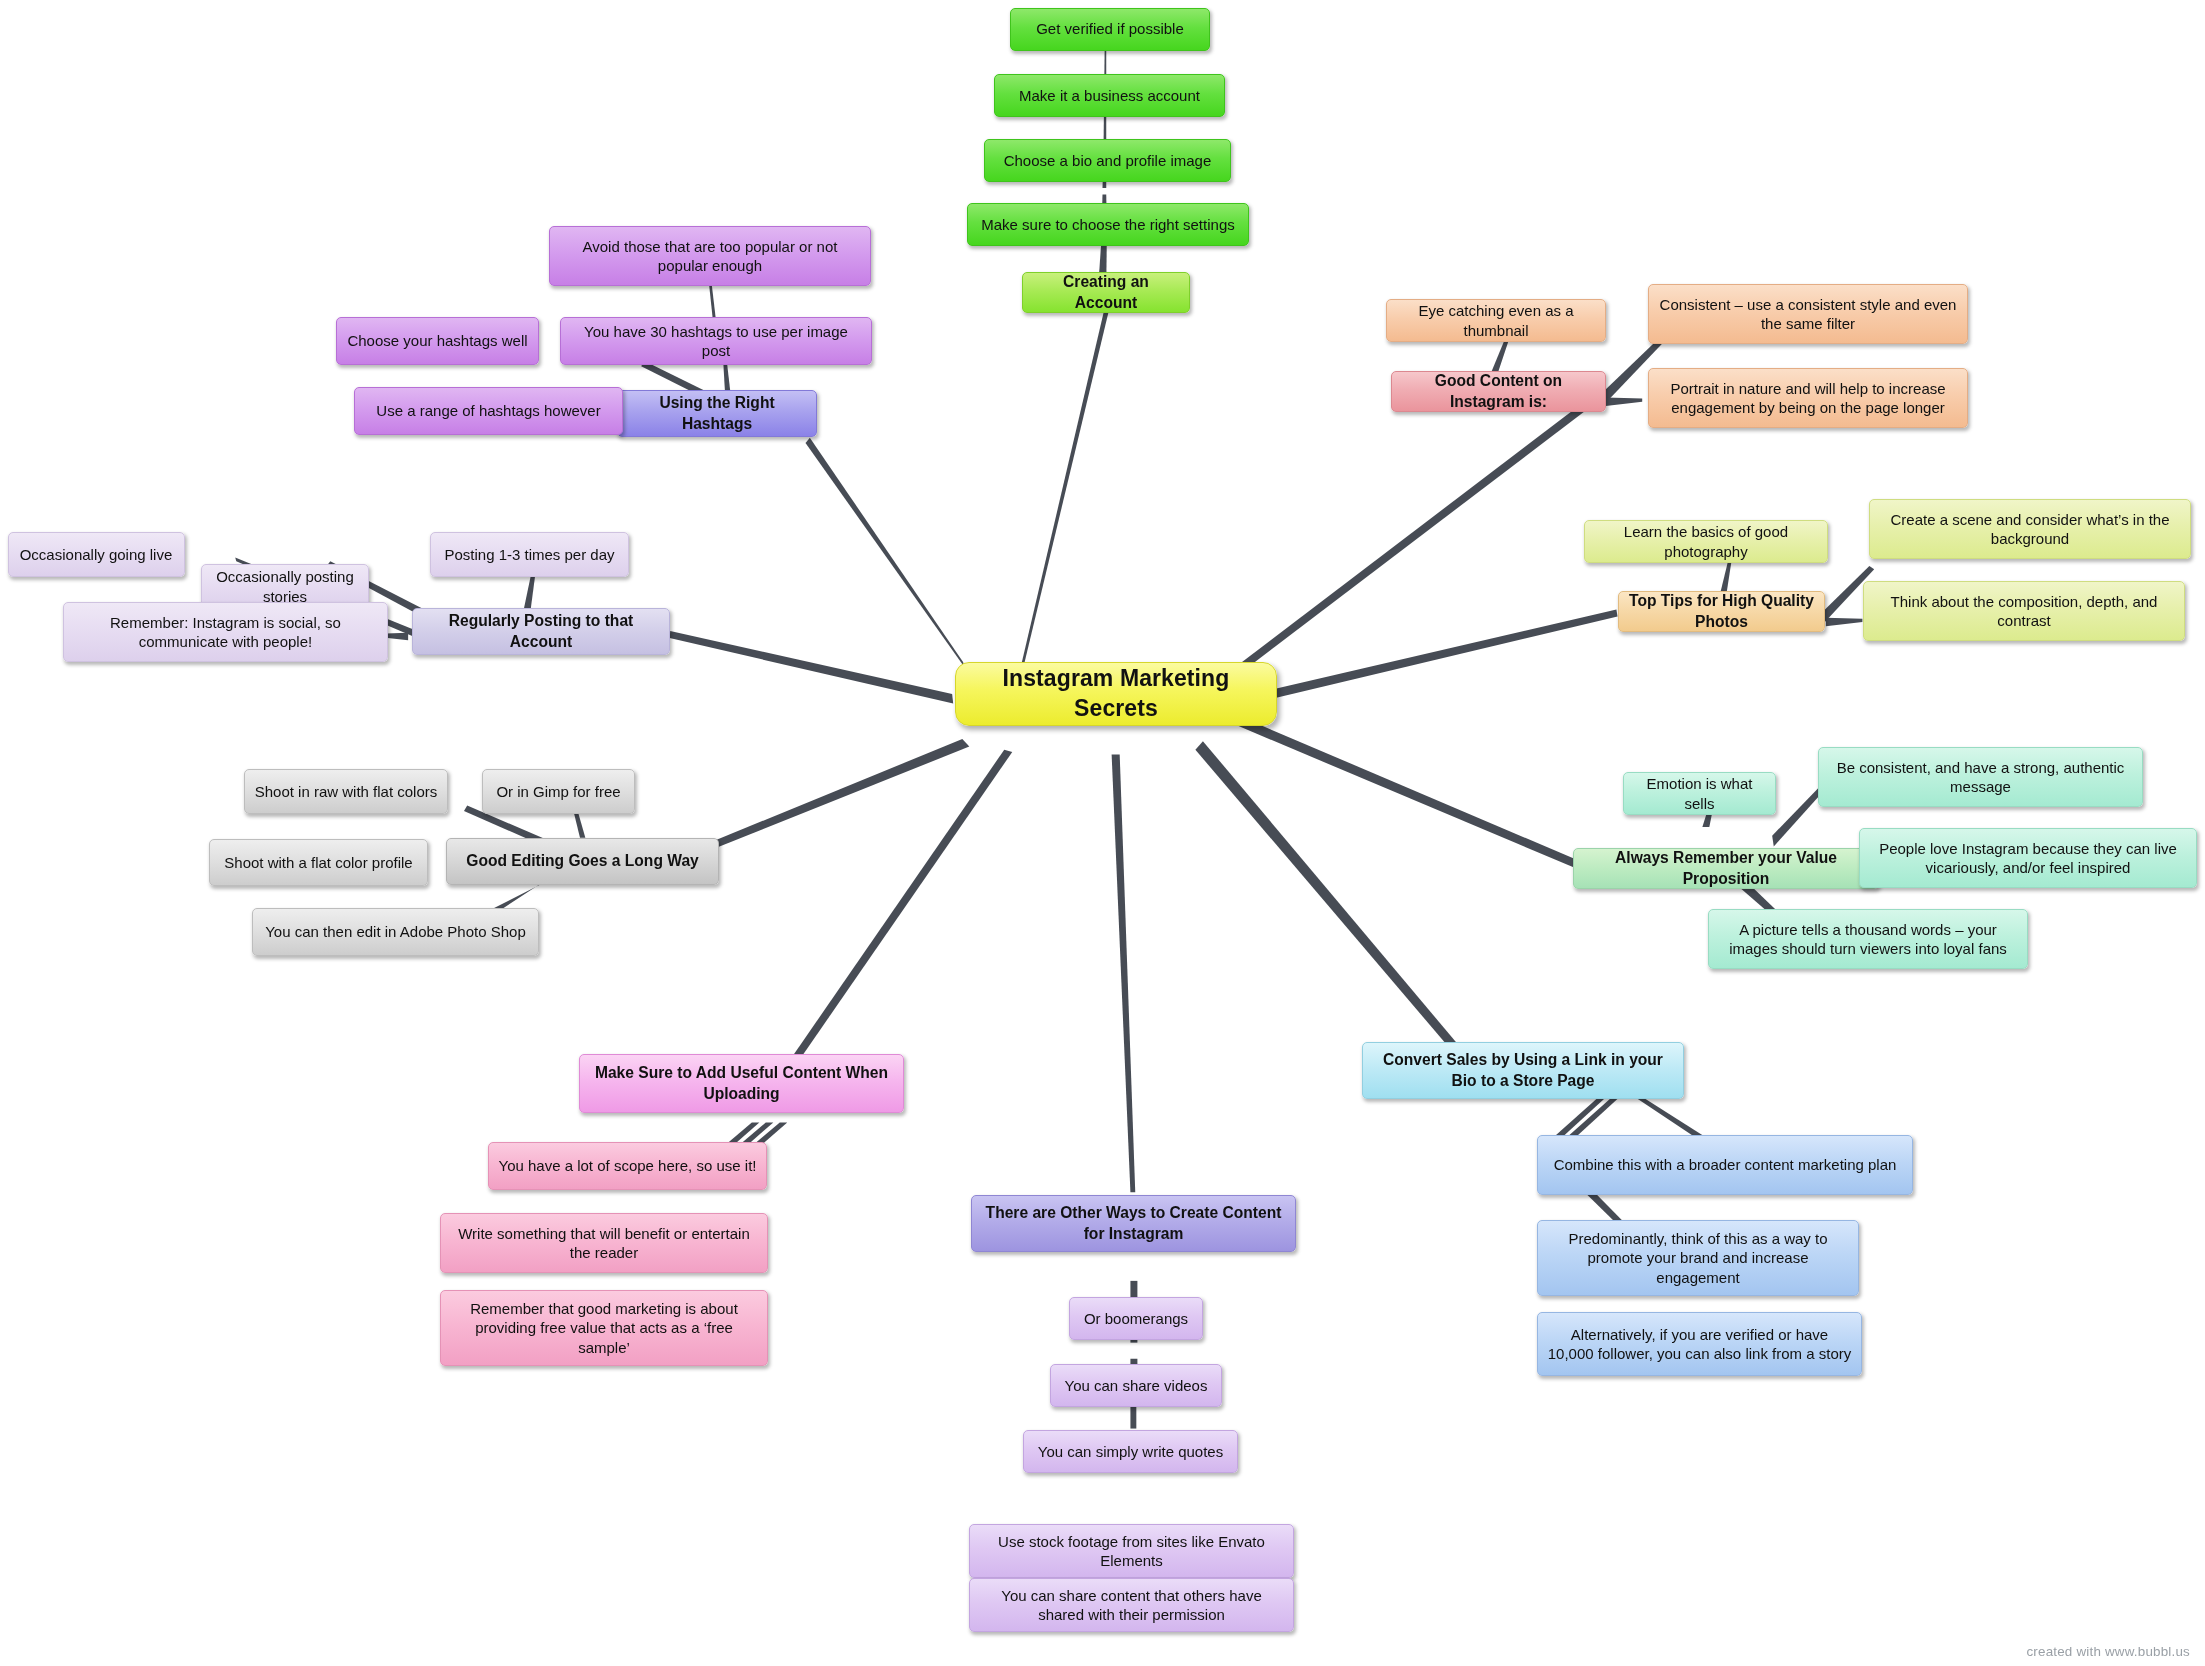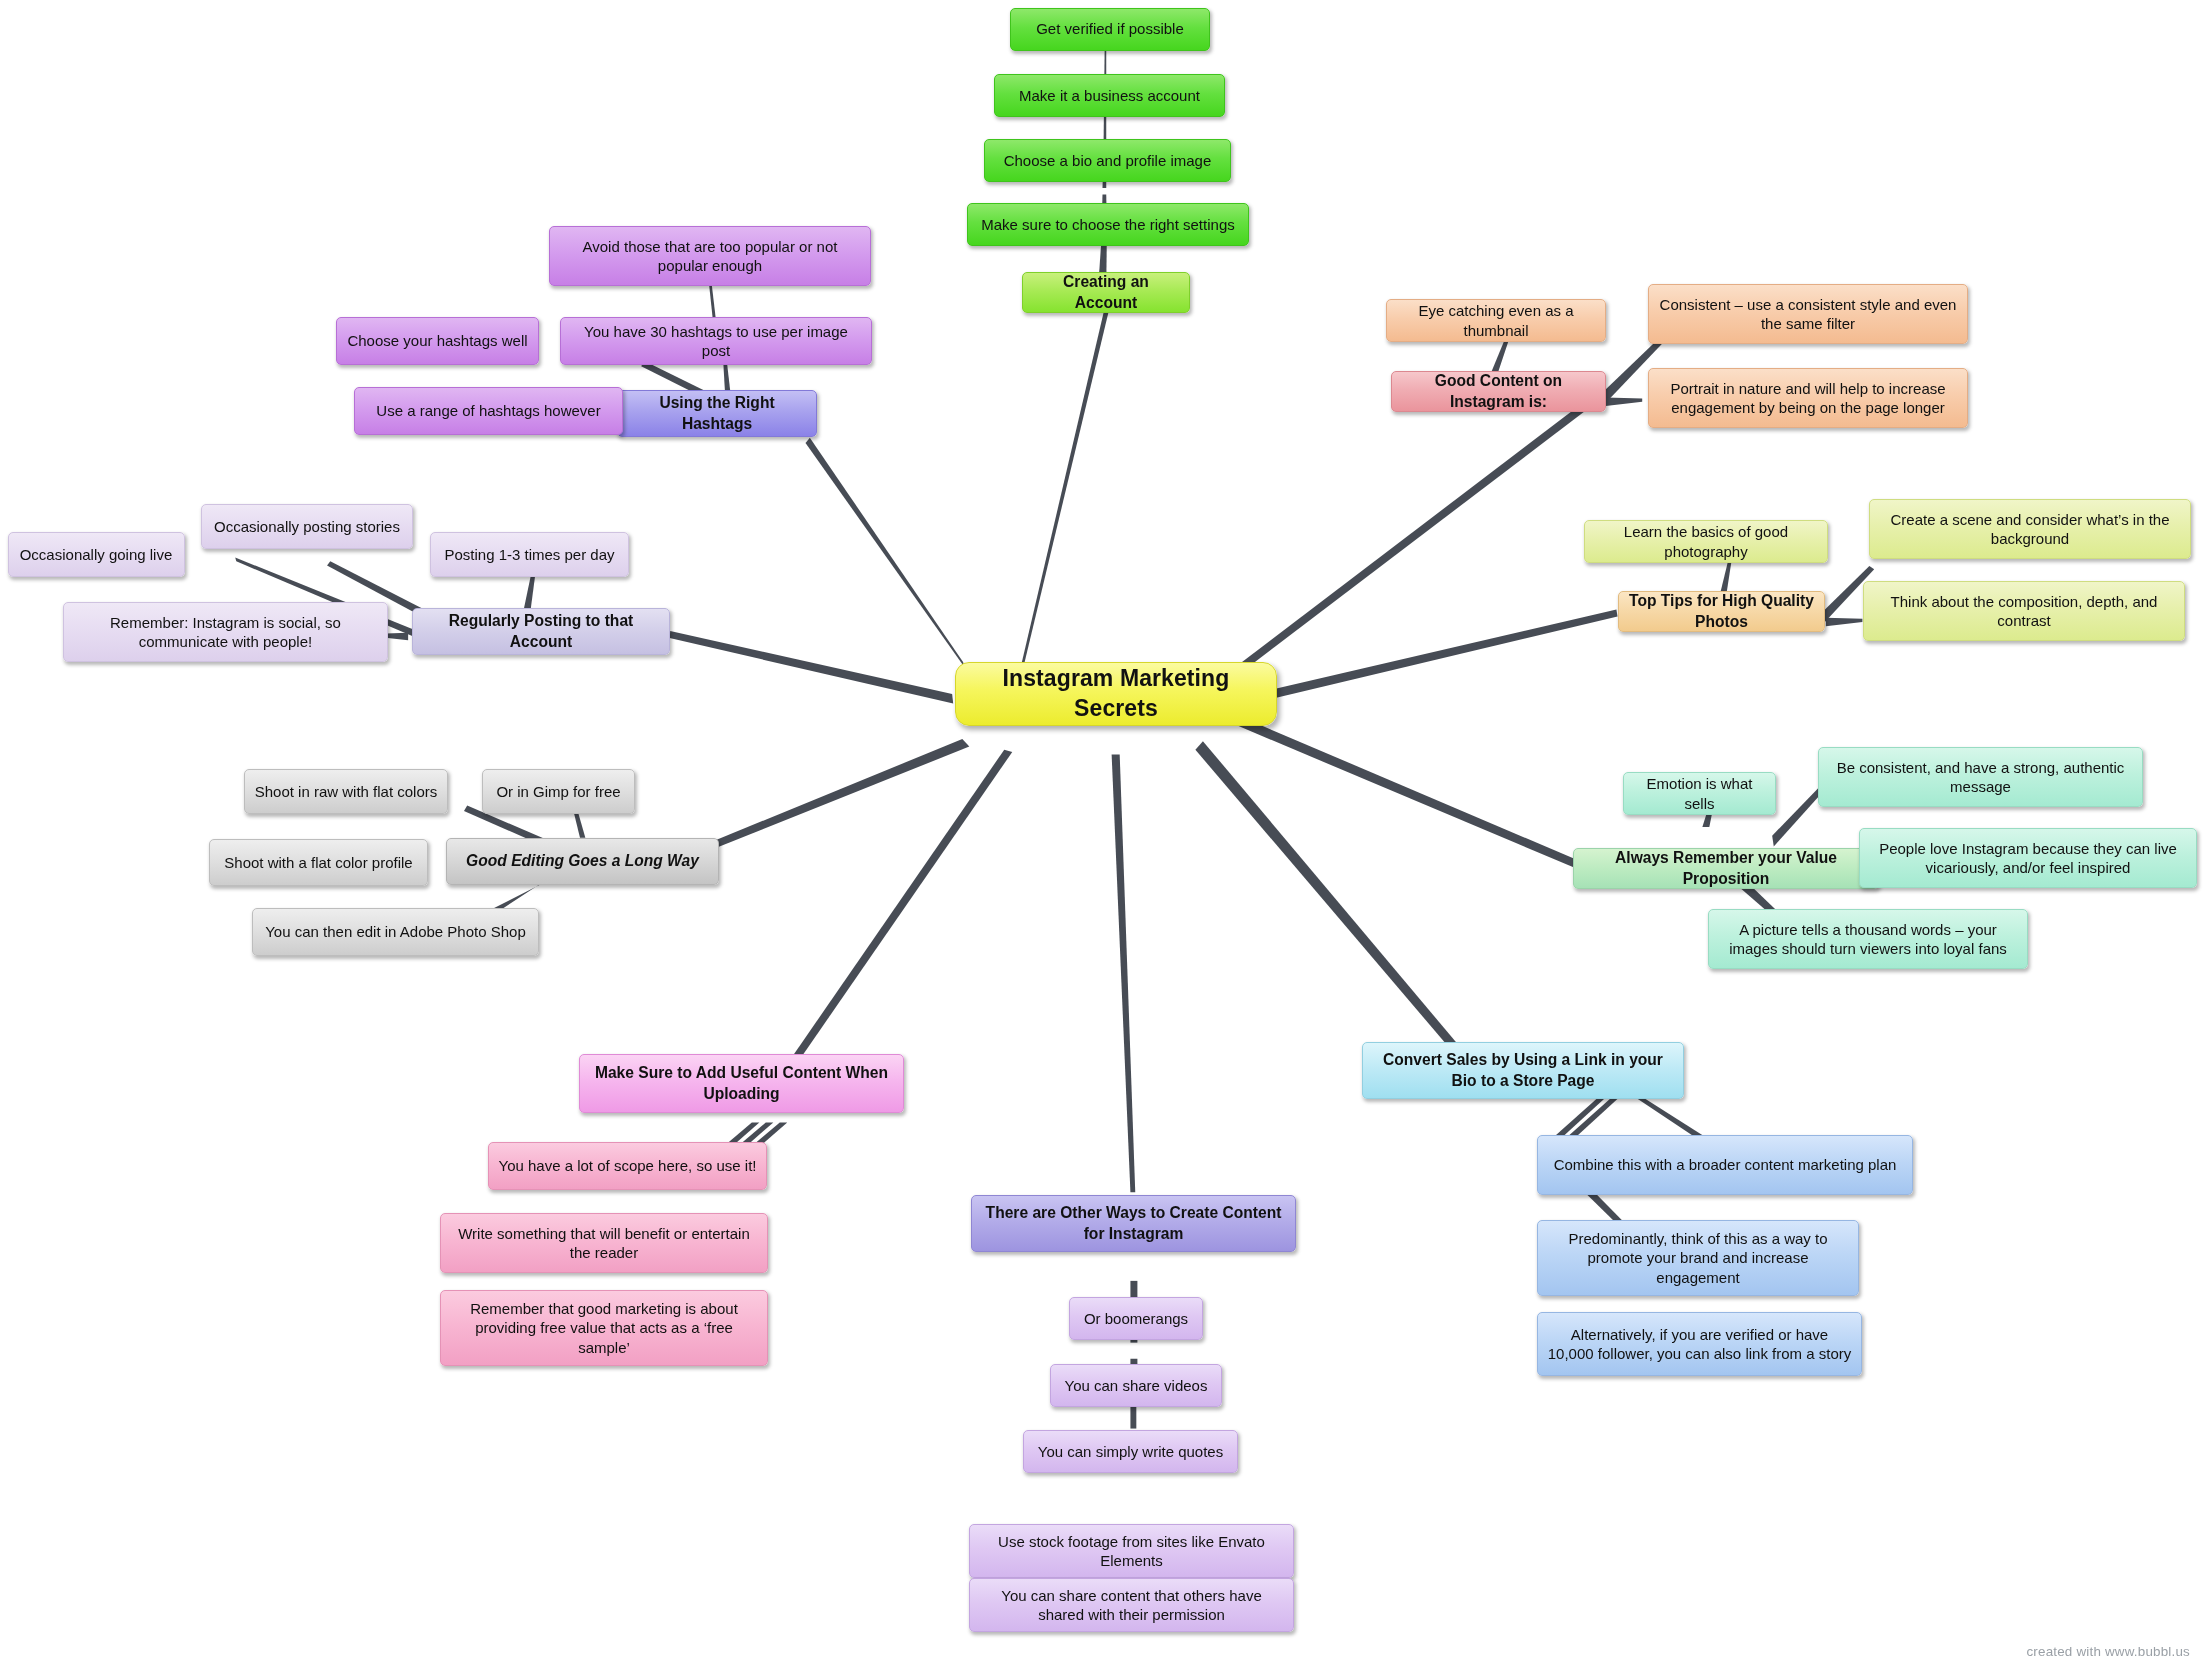--- a/index.html
+++ b/index.html
@@ -37,21 +37,21 @@
   
   .g-hub{background:linear-gradient(to bottom,#c8f07c 0%,#a8ea55 45%,#86e32f 100%);border-color:#7fd02b;}
   .g-leaf{background:linear-gradient(to bottom,#8ee86a 0%,#64e03f 45%,#46d61e 100%);border-color:#3fc41c;}
 
   .bl-hub{background:linear-gradient(to bottom,#c3bff4 0%,#a8a2ee 45%,#8b82e8 100%);border-color:#8279d8;}
   .pu-leaf{background:linear-gradient(to bottom,#e0b6f2 0%,#d49cee 45%,#c77fe6 100%);border-color:#b76fd6;}
 
   .lav-hub{background:linear-gradient(to bottom,#e3e0f2 0%,#d4d0ea 45%,#c5c0e2 100%);border-color:#b9b4da;}
   .lav-leaf{background:linear-gradient(to bottom,#efe8f6 0%,#e7ddf2 45%,#ddd0ec 100%);border-color:#cfc2e0;}
 
-  .gr-hub{background:linear-gradient(to bottom,#e8e8e8 0%,#d8d8d8 45%,#c4c4c4 100%);border-color:#b4b4b4;font-style:italic;}
+  .gr-hub{background:linear-gradient(to bottom,#e8e8e8 0%,#d8d8d8 45%,#c4c4c4 100%);border-color:#b4b4b4;}
   .gr-leaf{background:linear-gradient(to bottom,#eeeeee 0%,#e0e0e0 45%,#cdcdcd 100%);border-color:#bdbdbd;}
 
   .pk-hub{background:linear-gradient(to bottom,#fbd4f4 0%,#f6b6ee 45%,#ef9ae6 100%);border-color:#e08ad6;}
   .pk-leaf{background:linear-gradient(to bottom,#fbcbdf 0%,#f8b6d2 45%,#f2a0c4 100%);border-color:#e592b6;}
 
   .vi-hub{background:linear-gradient(to bottom,#c9c4f2 0%,#b3ace9 45%,#9d94e0 100%);border-color:#8f86d3;}
   .vi-leaf{background:linear-gradient(to bottom,#eadcf8 0%,#dfc8f3 45%,#d3b6ee 100%);border-color:#c3a5e0;}
 
   .cy-hub{background:linear-gradient(to bottom,#ddf5fb 0%,#bfeaf6 45%,#9fdff0 100%);border-color:#92cfe0;}
   .bu-leaf{background:linear-gradient(to bottom,#d6e6fb 0%,#bcd6f6 45%,#a3c5f0 100%);border-color:#96b6e2;}
@@ -261,21 +261,21 @@
   <div class="node leaf gr-leaf" style="left:252px;top:908px;width:287px;height:48px;">
     <span>You can then edit in Adobe Photo Shop</span>
   </div>
 
   <div class="node hub lav-hub" style="left:412px;top:608px;width:258px;height:47px;">
     <span>Regularly Posting to that Account</span>
   </div>
   <div class="node leaf lav-leaf" style="left:7.5px;top:532px;width:177px;height:45px;">
     <span>Occasionally going live</span>
   </div>
-  <div class="node leaf lav-leaf" style="left:201px;top:504px;width:212px;height:45px;">
+  <div class="node leaf lav-leaf" style="left:201px;top:564px;width:168px;height:45px;">
     <span>Occasionally posting stories</span>
   </div>
   <div class="node leaf lav-leaf" style="left:430px;top:532px;width:199px;height:45px;">
     <span>Posting 1-3 times per day</span>
   </div>
   <div class="node leaf lav-leaf" style="left:63px;top:602px;width:325px;height:60px;">
     <span>Remember: Instagram is social, so communicate with people!</span>
   </div>
 
   <div class="node hub bl-hub" style="left:617px;top:390px;width:200px;height:47px;">

